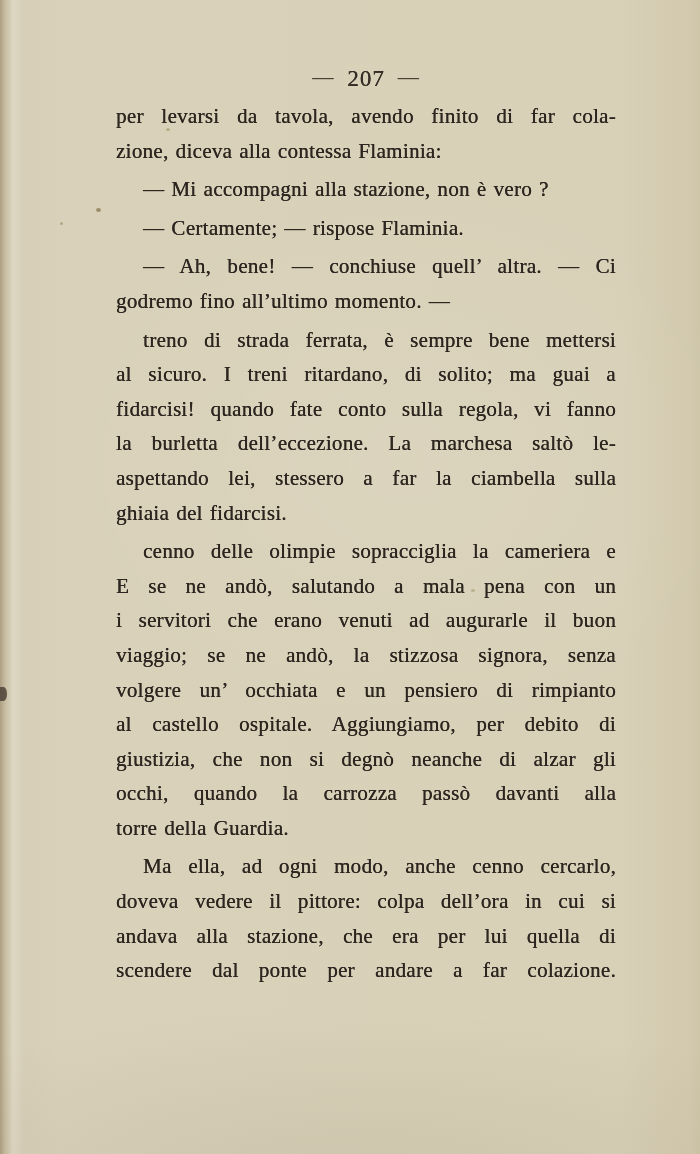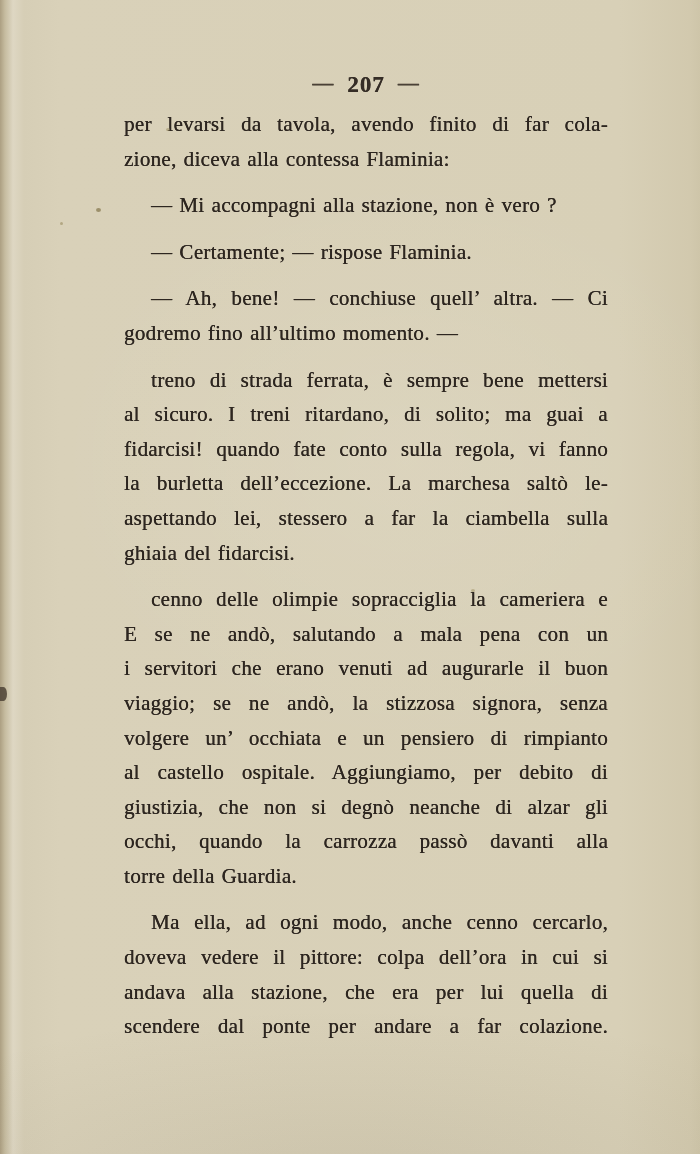--- a/index.html
+++ b/index.html
@@ -10,35 +10,34 @@
     background:
       radial-gradient(ellipse 520px 420px at 58% 40%, rgba(255,255,255,0.08), rgba(0,0,0,0) 70%),
       radial-gradient(ellipse 900px 300px at 50% 103%, rgba(92,80,58,0.10), rgba(0,0,0,0) 60%),
       linear-gradient(90deg, #ac9f82 0px, #c6bca0 5px, #ded7c3 13px, #d6ceb6 24px,
                       #d9d1b9 60px, #d8d0b7 620px, #d2c9ae 690px, #cec5a9 700px),
       #d8d0b8;
     font-family:"Liberation Serif","DejaVu Serif",serif;
     color:#2d2620;
   }
   .running-header{
-    position:absolute;top:72px;left:112px;width:508px;
+    position:absolute;top:66px;left:112px;width:508px;
     text-align:center;font-size:23px;letter-spacing:1px;
     color:#352d26;
     text-shadow:0.2px 0 0 currentColor;
-    font-weight:bold;
   }
   .running-header .dash{margin:0 13px;position:relative;top:-2px;font-size:21px;color:#45ureate;}
   .running-header .dash{color:#4a4136;}
   .text-block{
     position:absolute;left:112px;top:95px;width:508px;
     font-size:21px;line-height:34.6px;
     letter-spacing:0.3px;word-spacing:1.5px;
     text-shadow:0.25px 0 0 currentColor;
   }
-  .para{margin:12px;}
+  .para{margin:4px;}
   .para.indent .line:first-child{text-indent:27px;}
   .line{
     text-align:justify;
     text-align-last:justify;
     min-height:34.6px;
   }
   .line.last{text-align-last:left;}
   .speck{position:absolute;border-radius:50%;pointer-events:none;}
   .speck-1{left:96px;top:208px;width:5px;height:4px;background:#877a50;opacity:.75;}
   .speck-2{left:0px;top:687px;width:7px;height:14px;background:#4d4336;opacity:.85;border-radius:0 60% 60% 0;}

